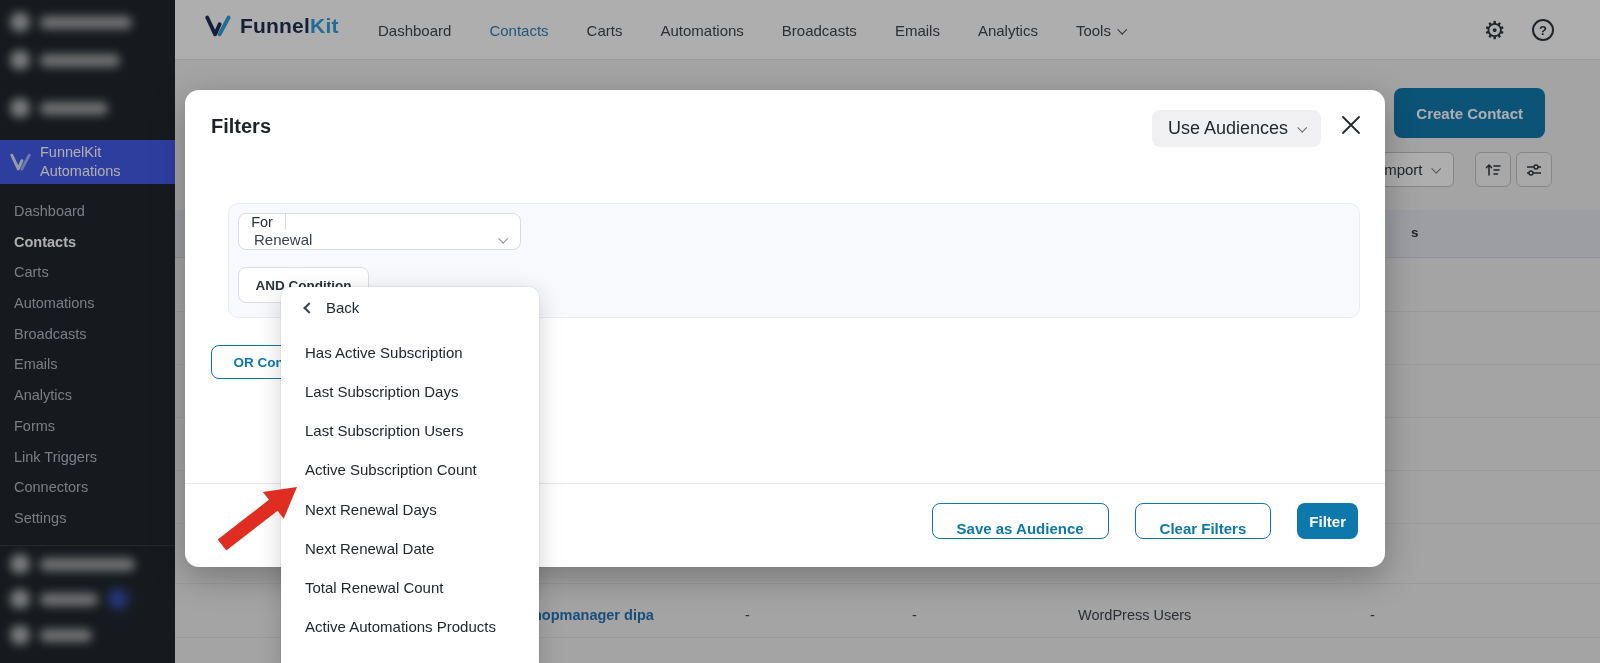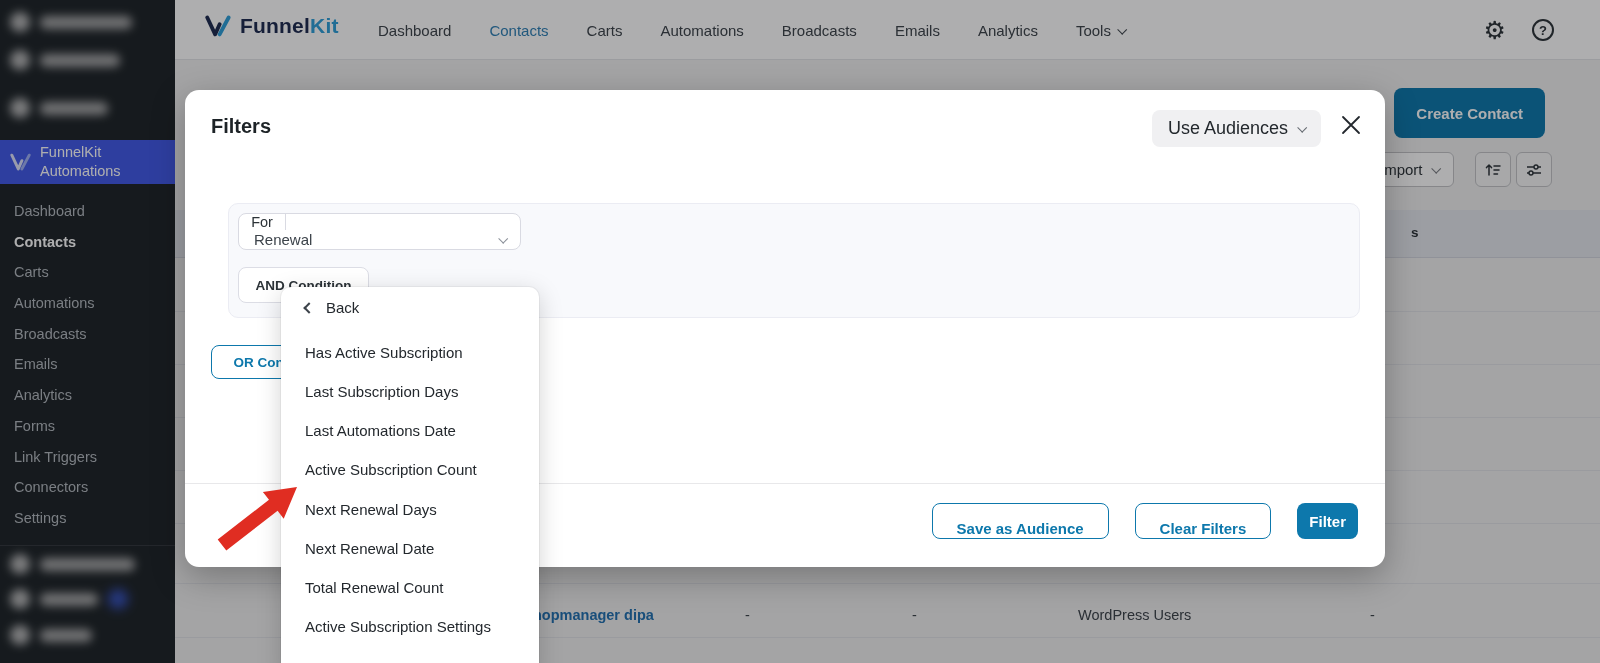--- a/index.html
+++ b/index.html
@@ -259,25 +259,25 @@
     </div>
   </div>
 
   <div class="dropdown">
     <div class="dd-back">
       <span class="chev-left" style="color:#3c434a"></span>
       <span>Back</span>
     </div>
     <div class="dd-item" style="top:55px">Has Active Subscription</div>
     <div class="dd-item" style="top:94px">Last Subscription Days</div>
-    <div class="dd-item" style="top:133px">Last Automations Date</div>
+    <div class="dd-item" style="top:133px">Last Subscription Users</div>
     <div class="dd-item" style="top:172px">Active Subscription Count</div>
     <div class="dd-item" style="top:212px">Next Renewal Days</div>
     <div class="dd-item" style="top:251px">Next Renewal Date</div>
     <div class="dd-item" style="top:290px">Total Renewal Count</div>
-    <div class="dd-item" style="top:329px">Active Subscription Settings</div>
+    <div class="dd-item" style="top:329px">Active Automations Products</div>
   </div>
 
   <svg class="arrow-svg">
     <polygon points="226.3,550.5 277.6,510.8 283.7,518.7 297,487 262.9,491.9 269,499.8 217.7,539.5" fill="#e02d22"></polygon>
   </svg>
 
 </div>
 
 </body></html>

